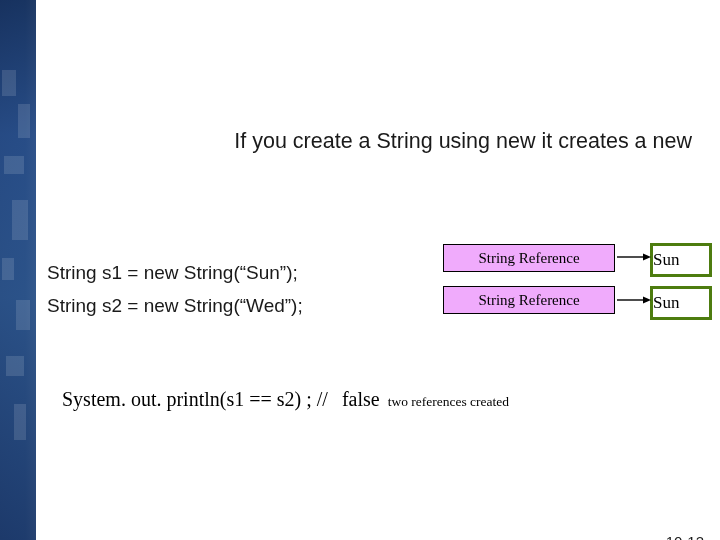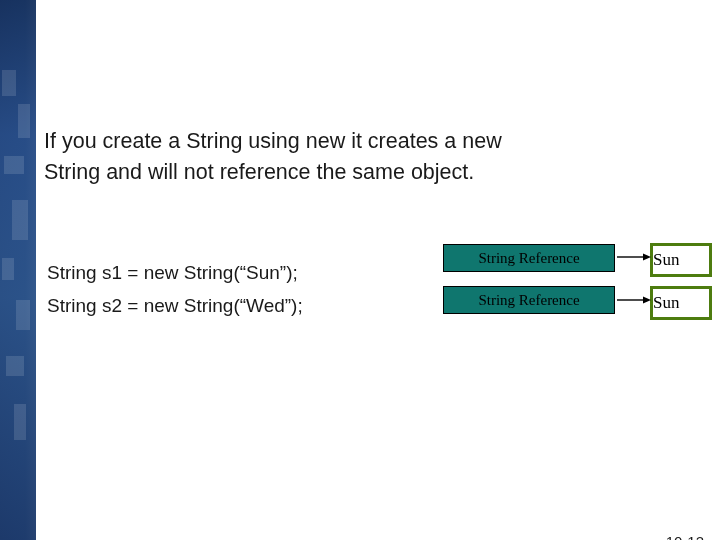--- a/index.html
+++ b/index.html
@@ -45,24 +45,24 @@
     width: 36px;
     height: 430px;
   }
   .band-shapes div {
     position: absolute;
     background: rgba(255,255,255,0.13);
   }
   
   .title {
     position: absolute;
-    left: 44px;
+    left: 52px;
     top: 126px;
     width: 640px;
-    text-align: left;
+    text-align: right;
     font-size: 21.5px;
     color: #1a1a1a;
     line-height: 31px;
     font-family: "Liberation Sans", sans-serif;
   }
   .title .line2 {
     display: block;
   }
   
   .code-block {
@@ -75,21 +75,21 @@
     font-family: "Liberation Sans", sans-serif;
     margin-top: 6px;
   }
   .code-block div {
     white-space: nowrap;
   }
   
   .ref-box {
     position: absolute;
     border: 1px solid #000000;
-    background: #0f766e;
+    background: #f0abfc;
     font-family: "Liberation Serif", serif;
     font-size: 15px;
     color: #000000;
     text-align: center;
     line-height: 26px;
     height: 26px;
   }
   #ref-box-1 { left: 443px; top: 244px; width: 170px; }
   #ref-box-2 { left: 443px; top: 286px; width: 170px; }
 
@@ -165,21 +165,20 @@
       <div style="left:12px; top:140px; width:16px; height:40px;"></div>
       <div style="left:2px;  top:198px; width:12px; height:22px;"></div>
       <div style="left:16px; top:240px; width:14px; height:30px;"></div>
       <div style="left:6px;  top:296px; width:18px; height:20px;"></div>
       <div style="left:14px; top:344px; width:12px; height:36px;"></div>
     </div>
   </div>
 
   <div class="title">
     <span>If you create a String using new it creates a new</span>
-    <span class="line2">String and will not reference the same object.</span>
   </div>
 
   <div class="code-block">
     <div>String s1 = new String(“Sun”);</div>
     <div>String s2 = new String(“Wed”);</div>
   </div>
 
   <div class="ref-box" id="ref-box-1">String Reference</div>
   <div class="ref-box" id="ref-box-2">String Reference</div>
 
@@ -188,17 +187,20 @@
 
   <svg class="arrow" id="arrow-1" viewBox="0 0 34 10">
     <line x1="0" y1="5" x2="28" y2="5" stroke="#000000" stroke-width="1.4"></line>
     <polygon points="34,5 26,1.5 26,8.5" fill="#000000"></polygon>
   </svg>
   <svg class="arrow" id="arrow-2" viewBox="0 0 34 10">
     <line x1="0" y1="5" x2="28" y2="5" stroke="#000000" stroke-width="1.4"></line>
     <polygon points="34,5 26,1.5 26,8.5" fill="#000000"></polygon>
   </svg>
 
+  <div class="stmt" id="stmt-1">
+    <span>System. out. println(s1 == s2) ; //</span><span class="gap-md"></span><span class="result">false</span><span class="gap-sm"></span><span class="note">two references created</span>
+  </div>
 
 
   <div class="page-num">10-12</div>
 
 </div>
 
 </body></html>

